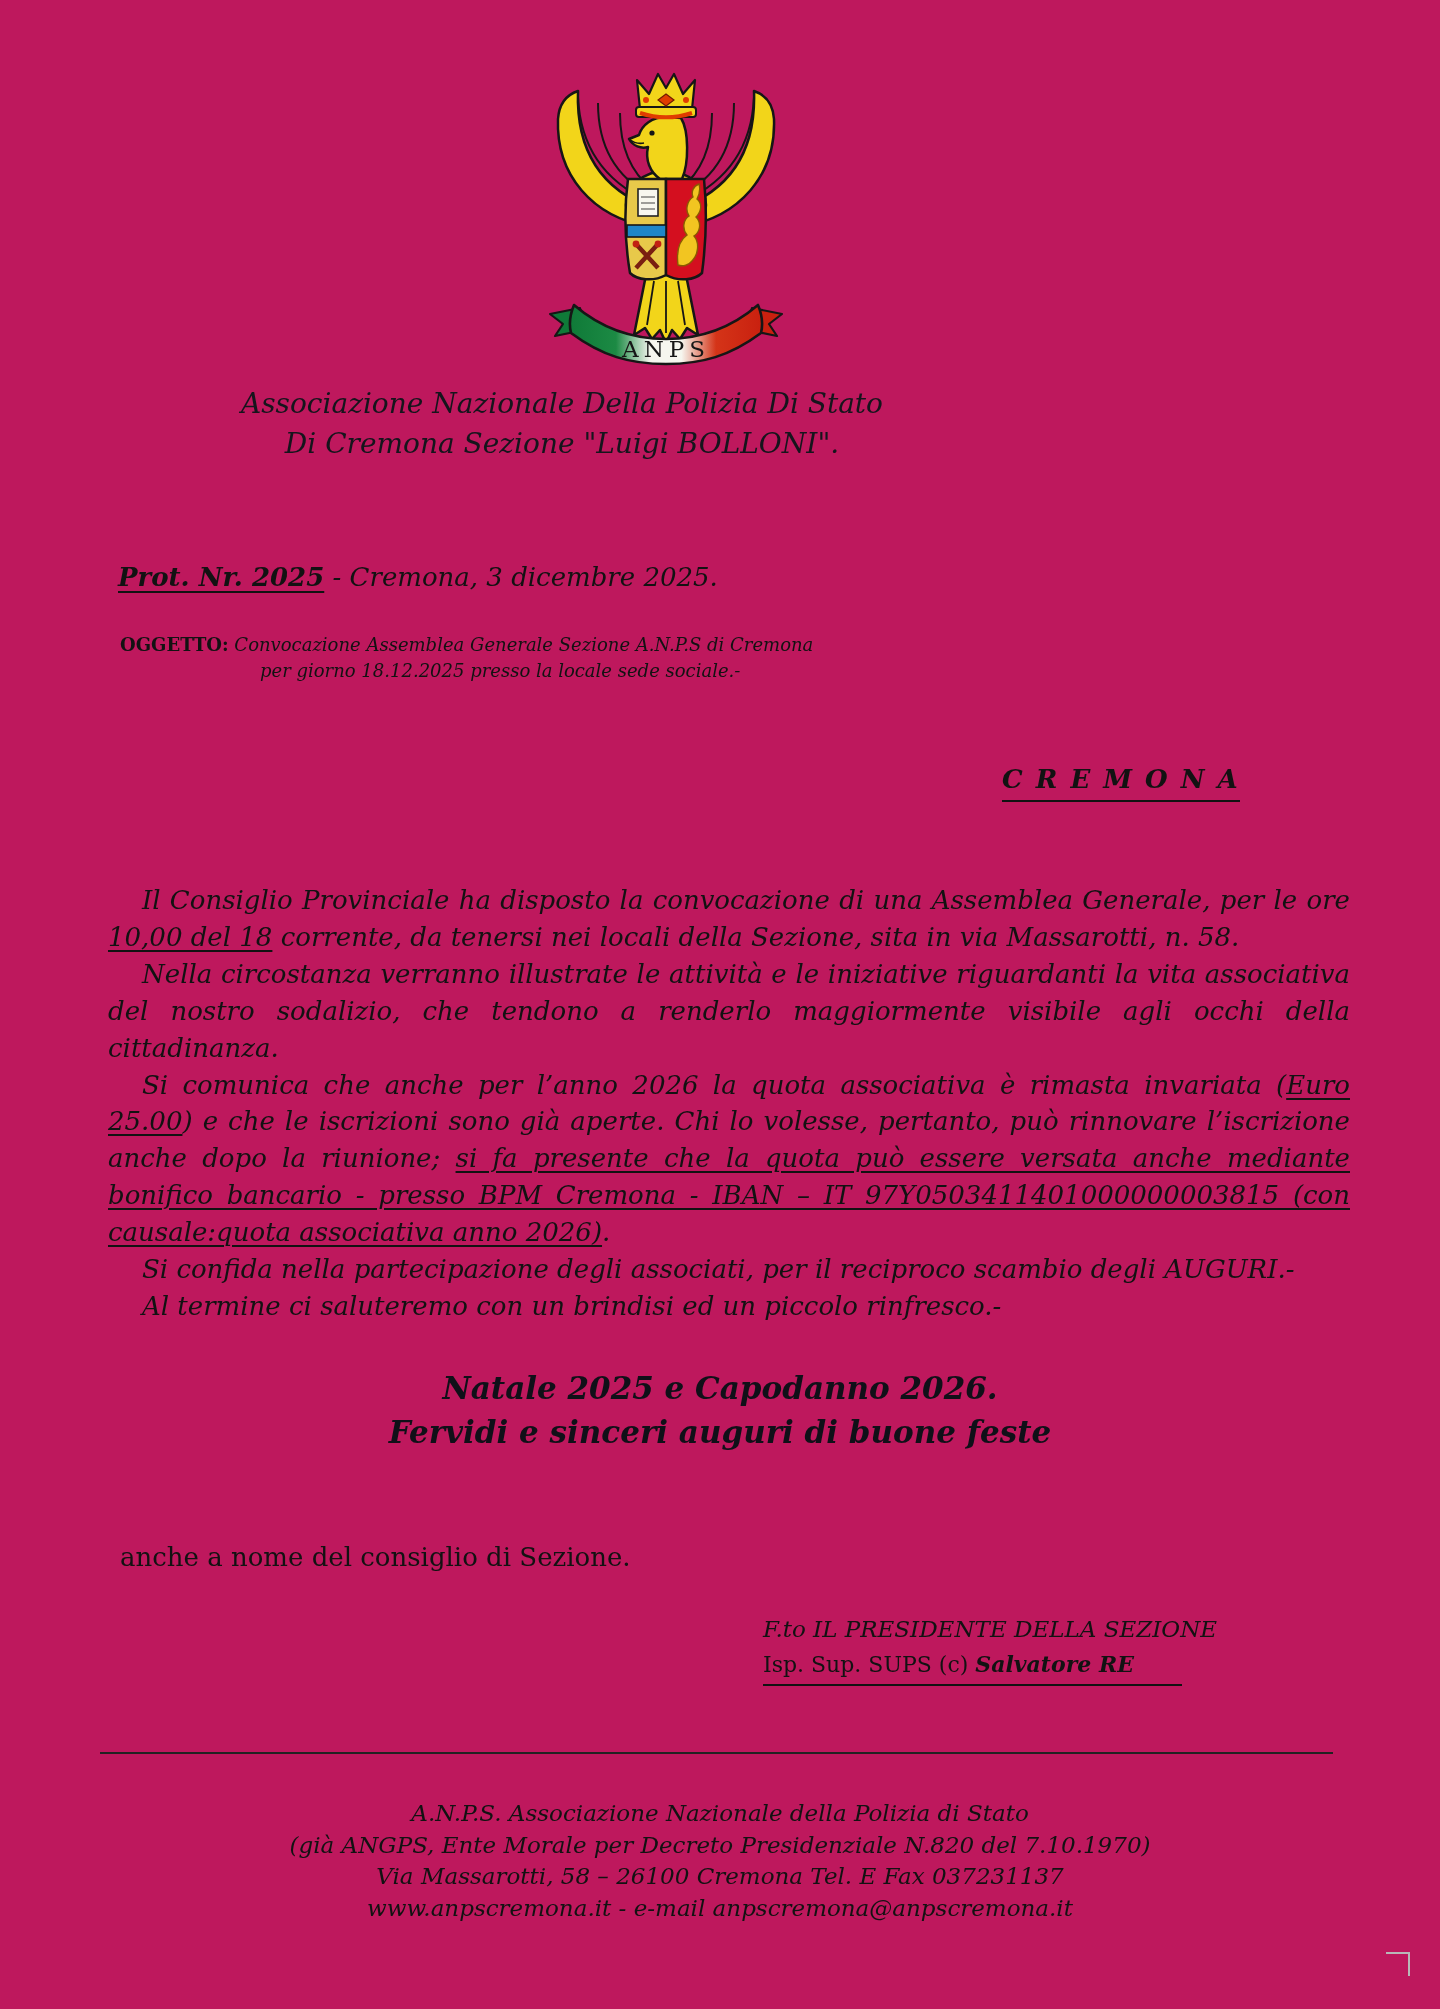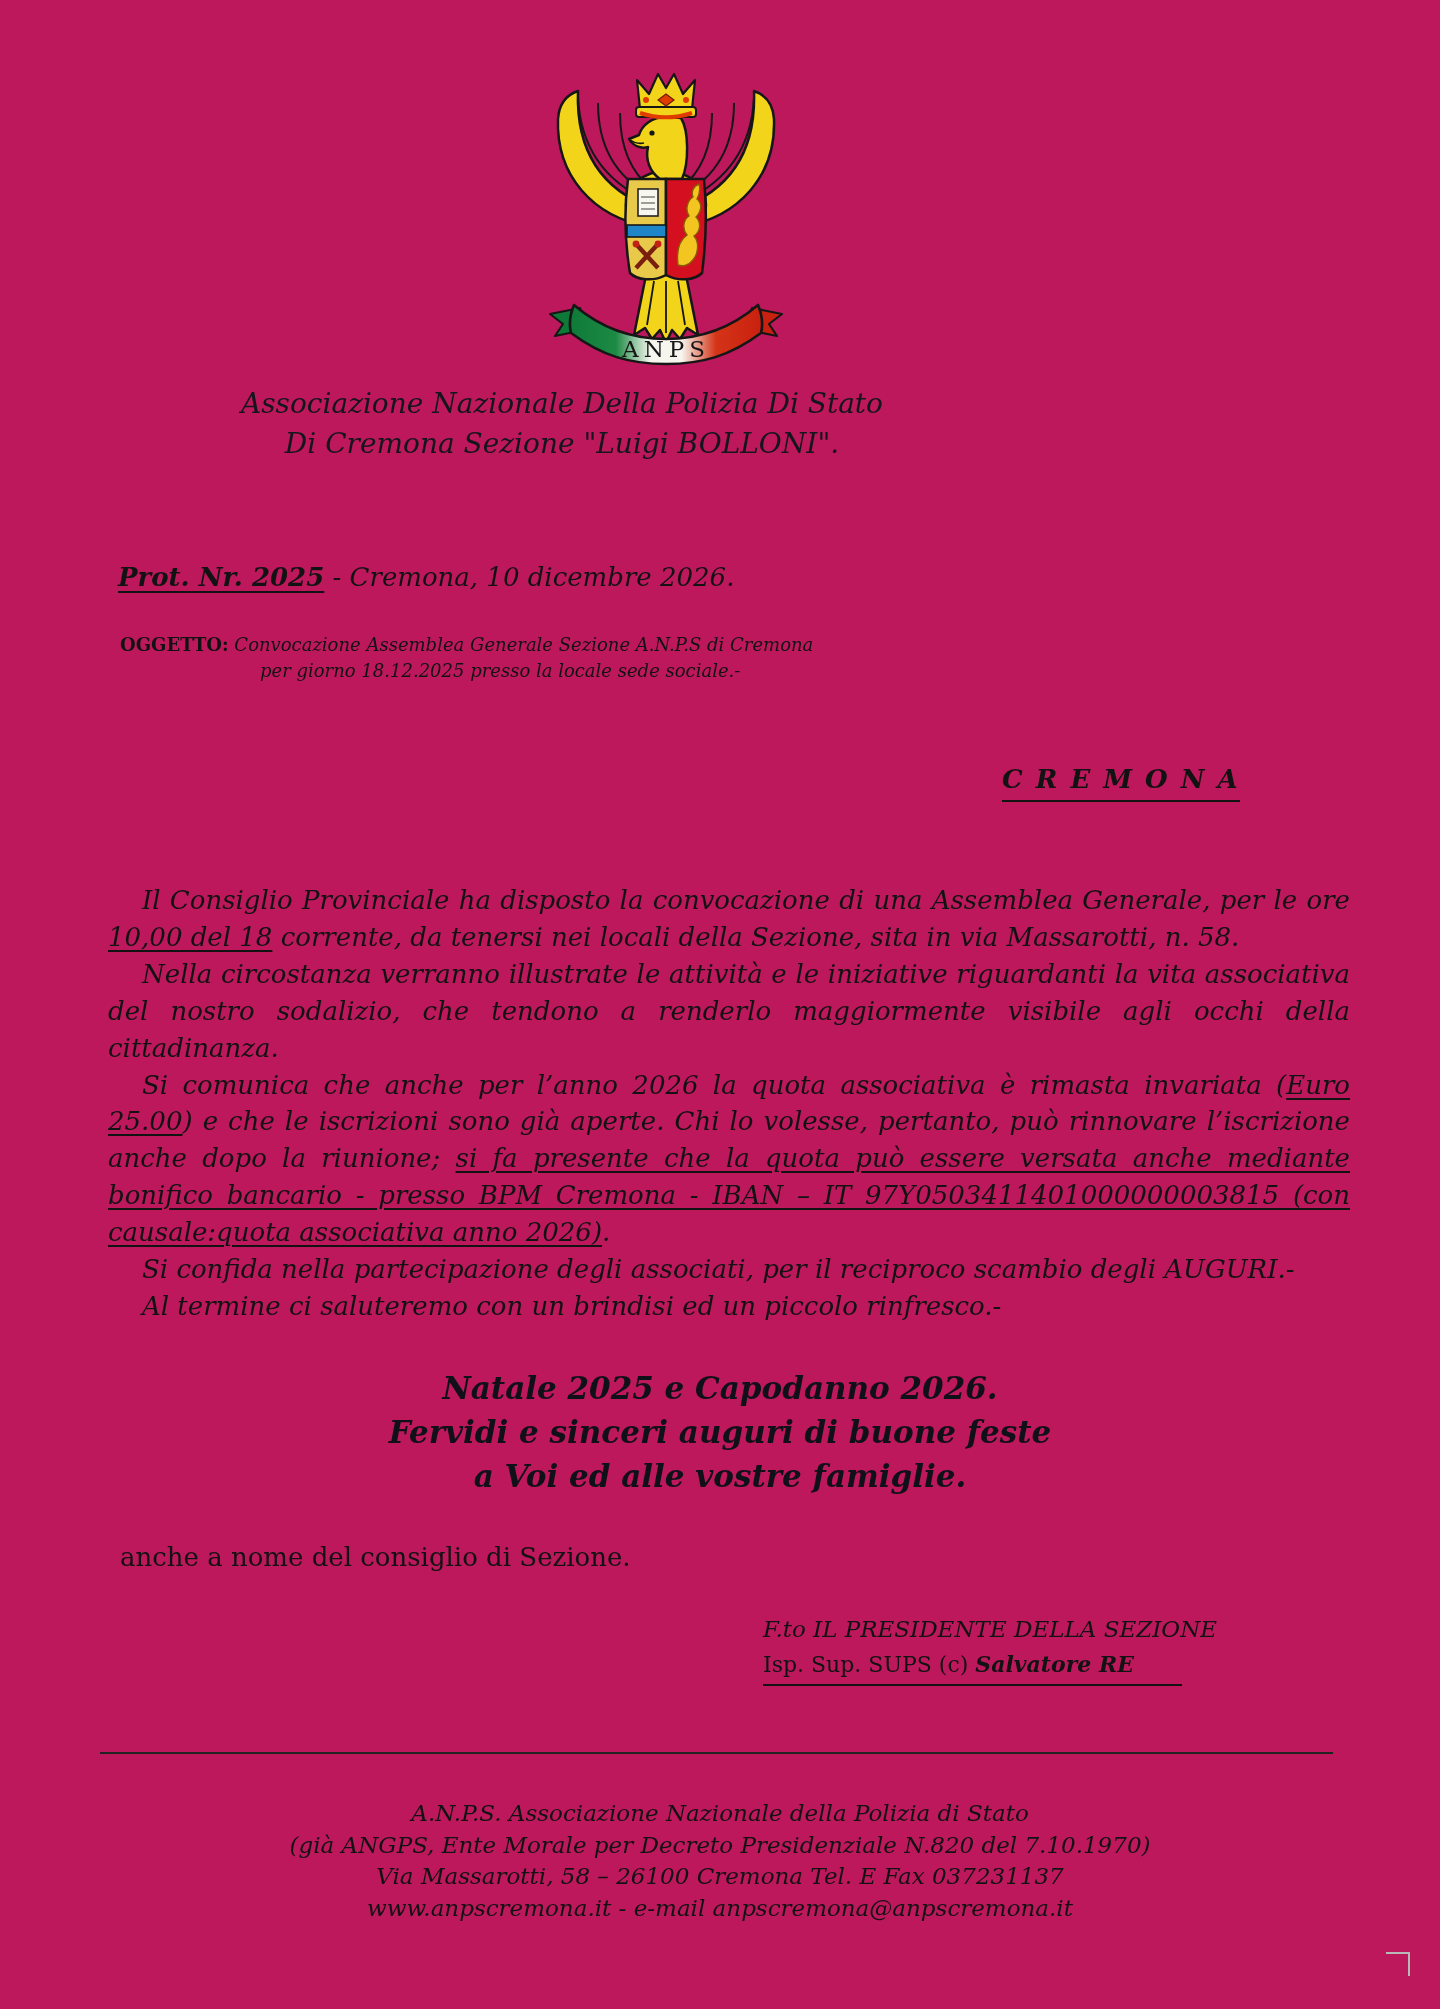--- a/index.html
+++ b/index.html
@@ -155,21 +155,21 @@
       </g>
     </svg>
   </div>
 
   <div class="doc-title">
     <div>Associazione Nazionale Della Polizia Di Stato</div>
     <div>Di Cremona Sezione "Luigi BOLLONI".</div>
   </div>
 
   <p class="prot">
-    <span class="prot-label">Prot. Nr. 2025</span><span> - Cremona, 10 dicembre 2026.</span>
+    <span class="prot-label">Prot. Nr. 2025</span><span> - Cremona, 3 dicembre 2025.</span>
   </p>
 
   <p class="oggetto">
     <span class="og-label">OGGETTO:</span>
     <span class="og-text">Convocazione Assemblea Generale Sezione A.N.P.S di Cremona</span><br>
     <span class="og-text">per giorno 18.12.2025 presso la locale sede sociale.-</span>
   </p>
 
   <div class="recipient">
     <div><span class="r2">C R E M O N A</span></div>
@@ -179,21 +179,20 @@
     <p><span>Il Consiglio Provinciale ha disposto la convocazione di una Assemblea Generale, per le ore </span><span class="u">10,00 del 18</span><span> corrente, da tenersi nei locali della Sezione, sita in via Massarotti, n. 58.</span></p>
     <p><span>Nella circostanza verranno illustrate le attività e le iniziative riguardanti la vita associativa del nostro sodalizio, che tendono a renderlo maggiormente visibile agli occhi della cittadinanza.</span></p>
     <p><span>Si comunica che anche per l’anno 2026 la quota associativa è rimasta invariata (</span><span class="u">Euro 25.00</span><span>) e che le iscrizioni sono già aperte. Chi lo volesse, pertanto, può rinnovare l’iscrizione anche dopo la riunione; </span><span class="u">si fa presente che la quota può essere versata anche mediante bonifico bancario - presso BPM Cremona - IBAN – IT 97Y0503411401000000003815 (con causale:quota associativa anno 2026)</span><span>.</span></p>
     <p><span>Si confida nella partecipazione degli associati, per il reciproco scambio degli AUGURI.-</span></p>
     <p><span>Al termine ci saluteremo con un brindisi ed un piccolo rinfresco.-</span></p>
   </div>
 
   <div class="greeting">
     <div>Natale 2025 e Capodanno 2026.</div>
     <div>Fervidi e sinceri auguri di buone feste</div>
-    <div>a Voi ed alle vostre famiglie.</div>
   </div>
 
   <p class="closing">anche a nome del consiglio di Sezione.</p>
 
   <div class="signature">
     <div class="sig1">F.to IL PRESIDENTE DELLA SEZIONE</div>
     <div><span class="sig2"><span>Isp. Sup. SUPS (c) </span><span class="sig-name">Salvatore RE</span></span></div>
   </div>
 
   <div class="rule"></div>

